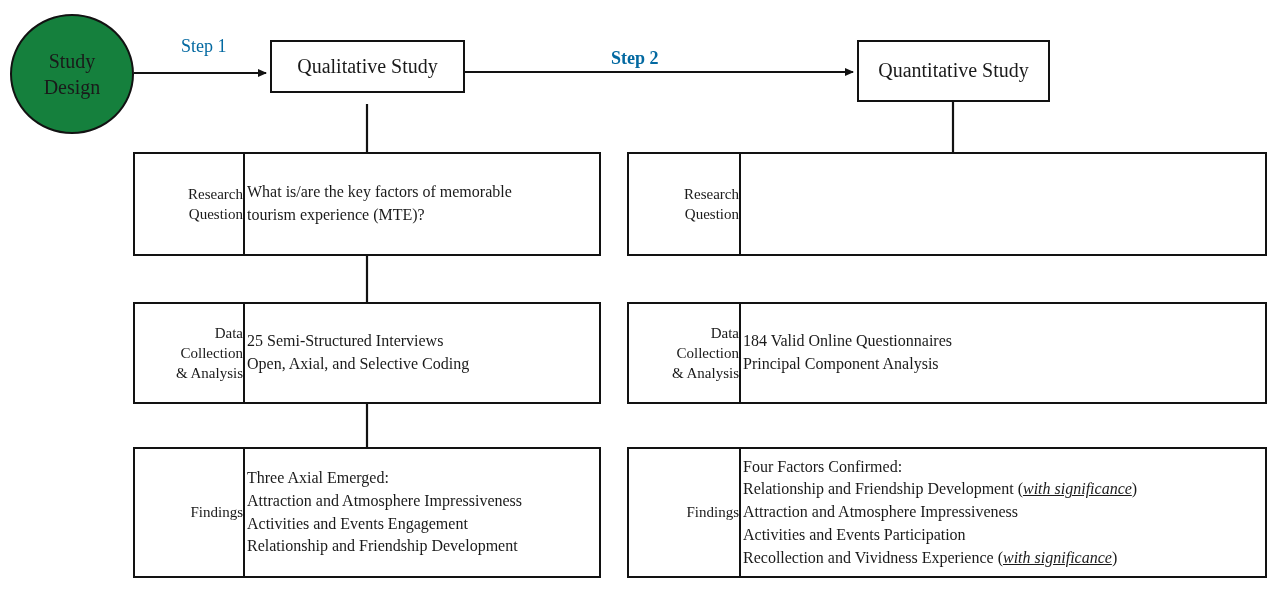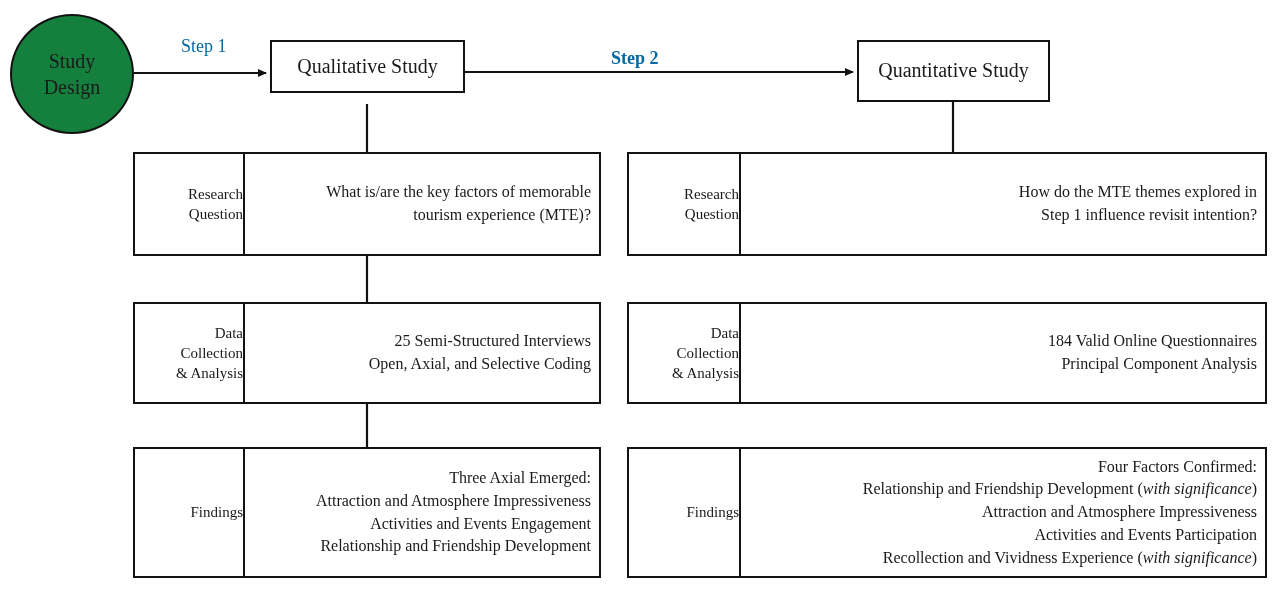--- a/index.html
+++ b/index.html
@@ -80,29 +80,29 @@
     font-size: 15px;
     line-height: 1.35;
     flex: 0 0 auto;
   }
   .record .body-cell {
     box-sizing: border-box;
     flex: 1 1 auto;
     display: flex;
     align-items: center;
     justify-content: center;
-    text-align: right;
+    text-align: left;
     font-size: 16px;
     line-height: 1.42;
-    padding: 2px 8px;
+    padding: 2px 2px;
   }
   .record .label-cell .stack,
   .record .body-cell .stack { width: 100%; }
   .record .stack > span { display: block; }
-  .it { font-style: italic; }
+  .it { font-style: italic; text-decoration: underline; }
 
   
   .edge-label {
     position: absolute;
     font-size: 18px;
     white-space: nowrap;
     color: #0369a1;
   }
 </style>
 </head>
@@ -191,26 +191,20 @@
     </div>
   </div>
 
   <div class="record" style="left:627px; top:152px; width:640px; height:104px;">
     <div class="label-cell" style="width:112px;">
       <div class="stack">
         <span>Research</span>
         <span>Question</span>
       </div>
     </div>
-    <div class="body-cell">
-      <div class="stack">
-        <span>How do the MTE themes explored in</span>
-        <span>Step 1 influence revisit intention?</span>
-      </div>
-    </div>
   </div>
 
   <div class="record" style="left:627px; top:302px; width:640px; height:102px;">
     <div class="label-cell" style="width:112px;">
       <div class="stack">
         <span>Data</span>
         <span>Collection</span>
         <span>&amp; Analysis</span>
       </div>
     </div>

